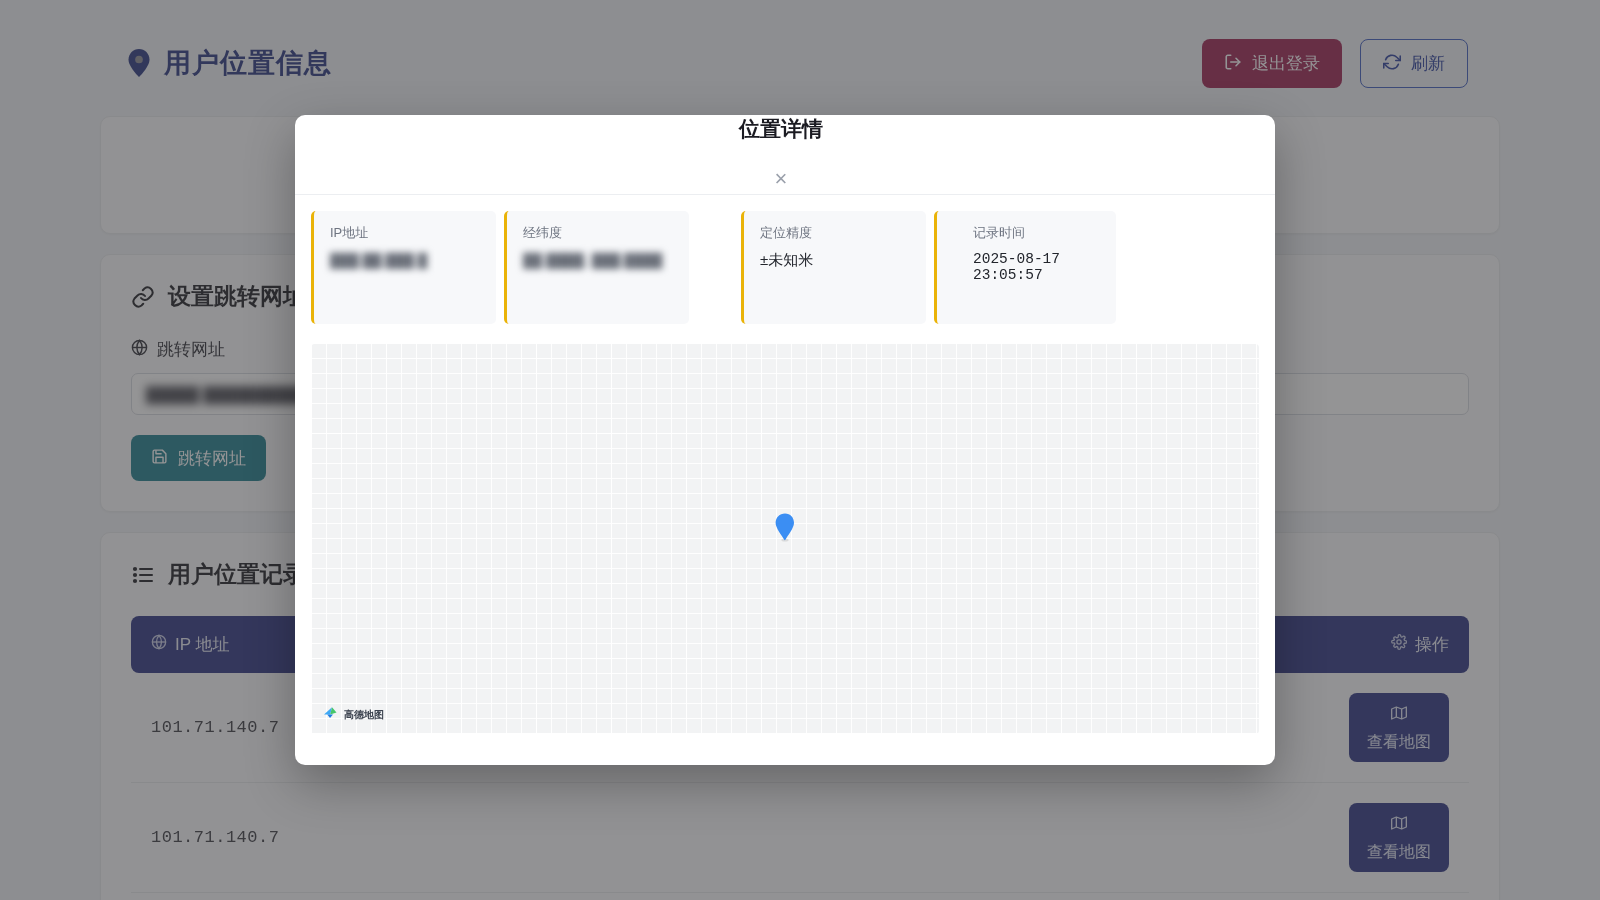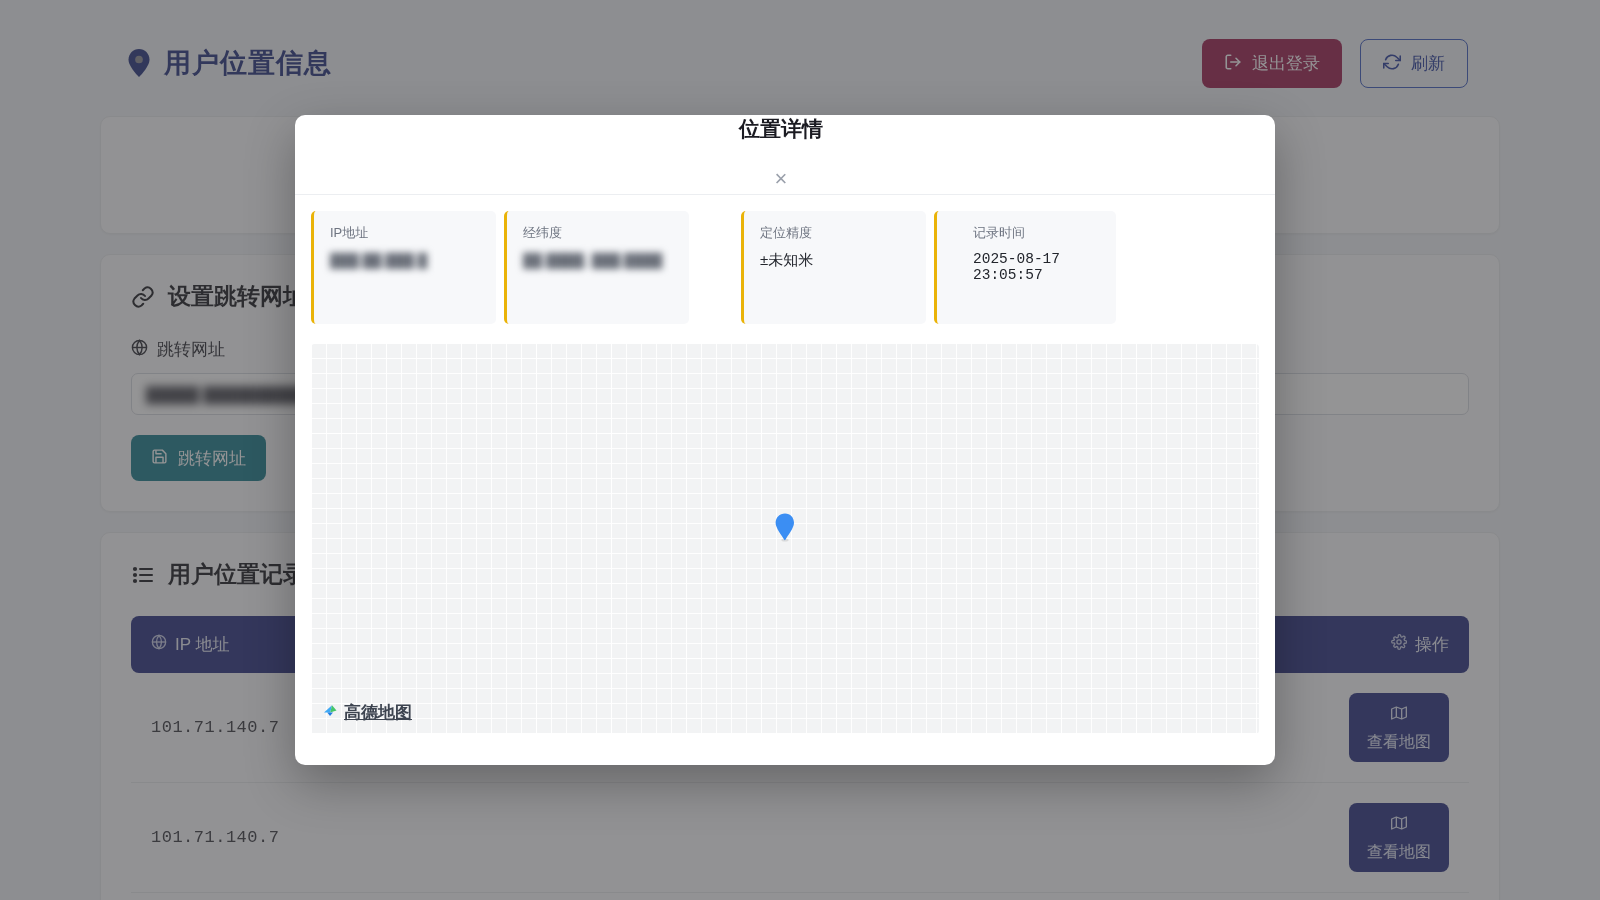--- a/index.html
+++ b/index.html
@@ -179,23 +179,22 @@
   }
   .map-marker {
     position: absolute; left: 50%; top: 50%;
     transform: translate(-50%,-78%);
   }
   .map-logo {
     position: absolute; left: 12px; bottom: 10px;
     display: flex; align-items: center; gap: 5px;
   }
   .map-logo-text {
-    font-size: 17px; color: #3d4450; font-weight: bold;
+    font-size: 10px; color: #3d4450; font-weight: bold;
     filter: blur(.35px);
-    text-decoration: underline;
   }
 </style>
 </head>
 <body>
 
 <div id="page-root">
   <div class="page-inner">
 
     <div class="page-header">
       <div class="page-title">

